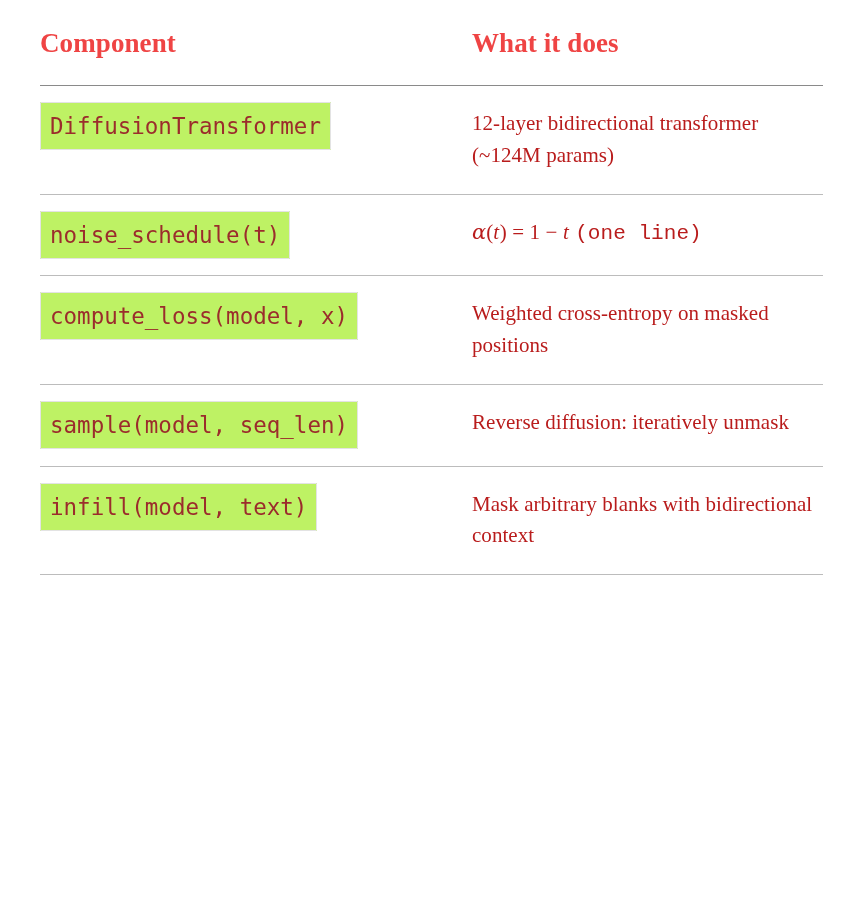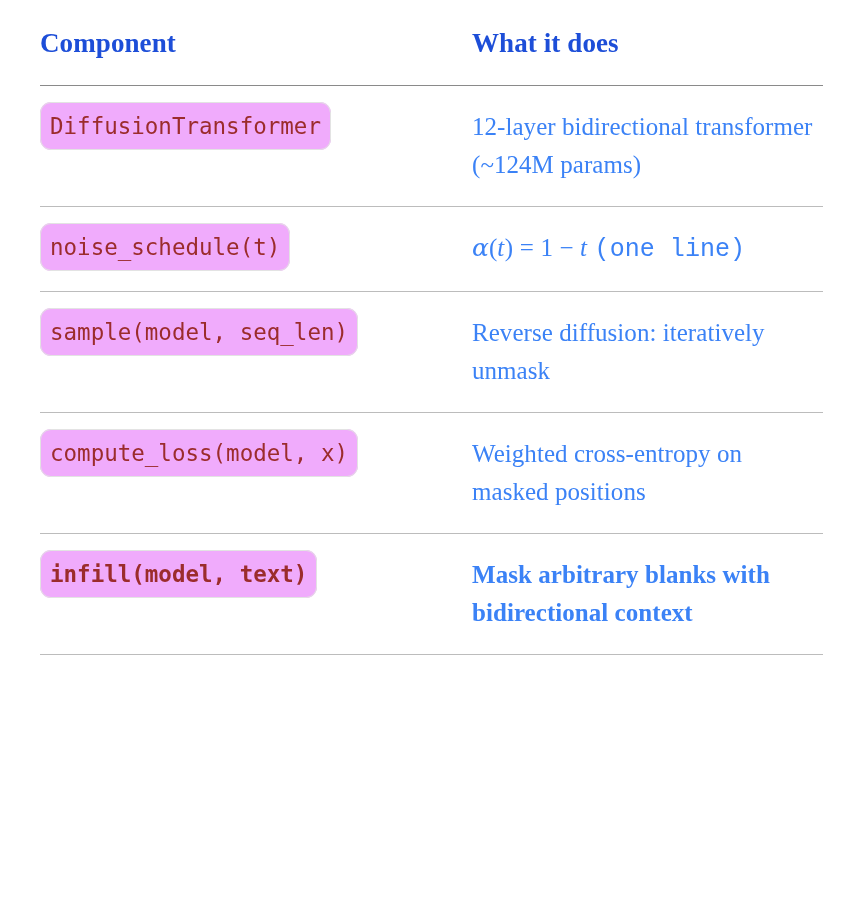--- a/index.html
+++ b/index.html
@@ -32,57 +32,56 @@
 
   table.spec-table col.col-component { width: 416px; }
   table.spec-table col.col-what      { width: 367px; }
 
   thead th {
     text-align: left;
     font-family: "Liberation Serif", "DejaVu Serif", serif;
     font-weight: bold;
     font-size: 27px;
     line-height: 1.15;
-    color: #1d4ed8;
+    color: #ef4444;
     padding: 0 0 26px 0;
     vertical-align: bottom;
     border-bottom: 1.6px solid #8a8a8a;
     letter-spacing: 0.1px;
   }
   thead th.th-what { padding-left: 16px; margin-top: 33px; }
 
   tbody td {
     vertical-align: top;
     padding: 22px 0 22px 0;
     border-bottom: 1.3px solid #bcbcbc;
   }
   tbody tr:last-child td {
     border-bottom: 1.3px solid #bcbcbc;
-    font-weight: bold;
   }
 
   td.cell-component {
     padding-right: 18px;
   }
   td.cell-what {
     padding-left: 16px;
-    font-size: 25px;
+    font-size: 21px;
     line-height: 1.52;
-    color: #3b82f6;
+    color: #b91c1c;
     letter-spacing: 0.05px;
   }
 
   code.inline-code {
     font-family: "DejaVu Sans Mono", "Liberation Mono", monospace;
     font-size: 22.5px;
     line-height: 1.62;
     color: #9b2c2c;
-    background: #f0abfc;
+    background: #bef264;
     border: 1px solid #e3e3e3;
-    border-radius: 11px;
+    border-radius: 1px;
     padding: 10px 9px;
     box-decoration-break: clone;
     -webkit-box-decoration-break: clone;
     white-space: normal;
     word-break: break-word;
   }
 
   
   .math {
     font-family: "Liberation Serif", "DejaVu Serif", serif;
@@ -144,33 +143,33 @@
         <td class="cell-what">
           <span class="math">
             <span class="alpha">α</span><span class="mparen">(</span><span class="mi">t</span><span class="mparen">)</span><span class="mo">=</span><span class="mn">1</span><span class="mo">−</span><span class="mi">t</span><span class="mtext">(one line)</span>
           </span>
         </td>
       </tr>
 
 
       <tr>
         <td class="cell-component">
-          <code class="inline-code">sample(model, seq_len)</code>
+          <code class="inline-code">compute_loss(model, x)</code>
         </td>
         <td class="cell-what">
-          <span>Reverse diffusion: iteratively unmask</span>
+          <span>Weighted cross-entropy on masked positions</span>
         </td>
       </tr>
 
       <tr>
         <td class="cell-component">
-          <code class="inline-code">compute_loss(model, x)</code>
+          <code class="inline-code">sample(model, seq_len)</code>
         </td>
         <td class="cell-what">
-          <span>Weighted cross-entropy on masked positions</span>
+          <span>Reverse diffusion: iteratively unmask</span>
         </td>
       </tr>
 
       <tr>
         <td class="cell-component">
           <code class="inline-code">infill(model, text)</code>
         </td>
         <td class="cell-what">
           <span>Mask arbitrary blanks with bidirectional context</span>
         </td>

